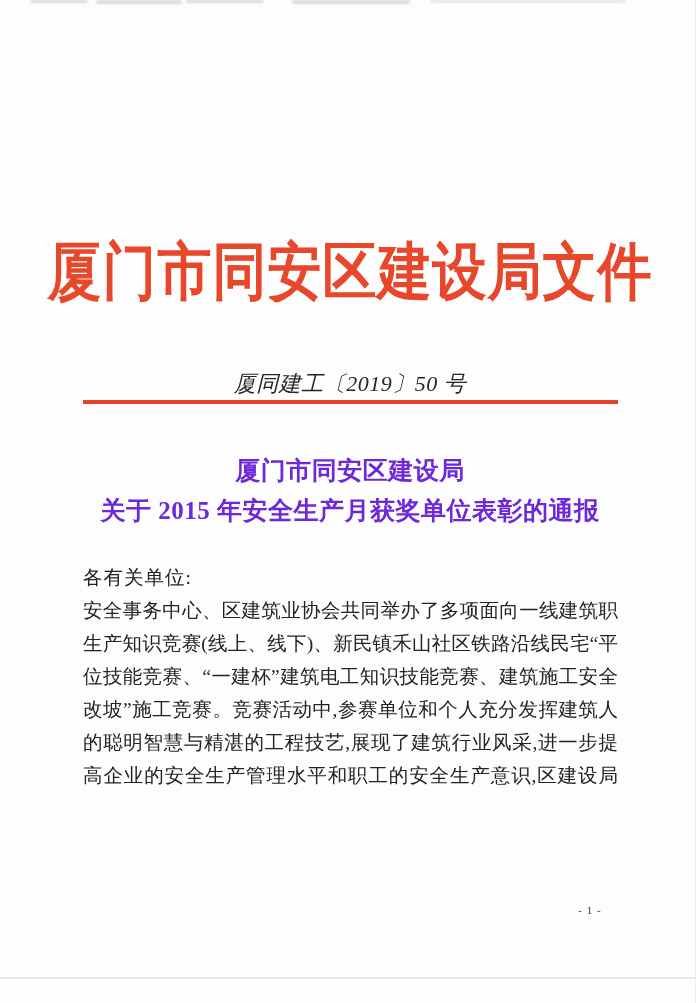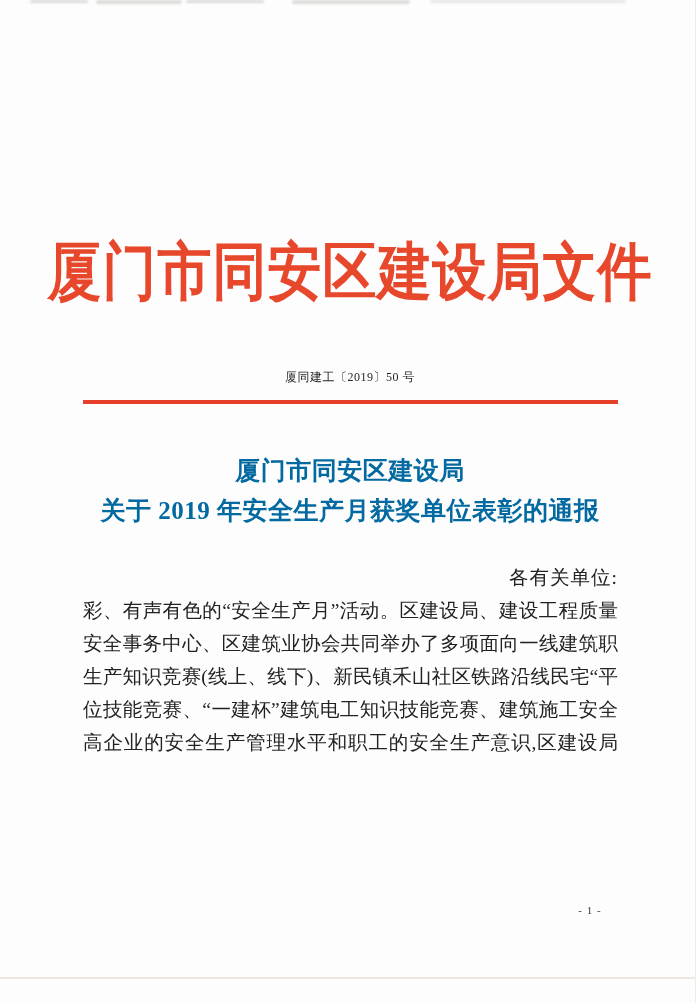--- a/index.html
+++ b/index.html
@@ -49,41 +49,42 @@
     transform: scaleY(1.16);
     transform-origin: 50% 0%;
     white-space: nowrap;
   }
   .doc-number {
     position: absolute;
     top: 369px;
     left: 0;
     width: 700px;
     text-align: center;
-    font-size: 12px;
+    font-size: 22px;
     color: #252525;
     letter-spacing: 0.5px;
+    font-style: italic;
   }
   .red-rule {
     position: absolute;
     top: 400px;
     left: 83px;
     width: 535px;
     height: 4px;
     background: var(--red-rule, #e7402a);
   }
   .doc-title {
     position: absolute;
     top: 451px;
     left: 0;
     width: 700px;
     text-align: center;
     font-size: 25px;
     font-weight: 700;
-    color: #0369a1;
+    color: #6d28d9;
     line-height: 40px;
     letter-spacing: 0.5px;
   }
   .body-block {
     position: absolute;
     top: 561px;
     left: 83px;
     width: 535px;
     font-size: 19.5px;
     color: #222222;
@@ -94,21 +95,21 @@
     overflow: hidden;
     white-space: nowrap;
   }
   .jl {
     text-align: justify;
     text-align-last: justify;
     white-space: normal;
     text-justify: inter-ideograph;
   }
   .indent { text-indent: 2em; }
-  .salutation { text-align: right; letter-spacing: 1px; }
+  .salutation { text-align: left; letter-spacing: 1px; }
   .page-number {
     position: absolute;
     top: 904px;
     left: 570px;
     width: 40px;
     text-align: center;
     font-size: 11px;
     color: #3c3c3c;
     letter-spacing: 1px;
   }
@@ -126,27 +127,28 @@
   <div class="edge-bottom"></div>
 
   <div class="letterhead">厦门市同安区建设局文件</div>
 
   <div class="doc-number">厦同建工〔2019〕50 号</div>
 
   <div class="red-rule"></div>
 
   <div class="doc-title">
     <div>厦门市同安区建设局</div>
-    <div>关于 2019 年安全生产月获奖单位表彰的通报</div>
+    <div>关于 2015 年安全生产月获奖单位表彰的通报</div>
   </div>
 
   <div class="body-block">
     <div class="line salutation">各有关单位:</div>
-    <div class="line jl">彩、有声有色的“安全生产月”活动。区建设局、建设工程质量</div>
     <div class="line jl">安全事务中心、区建筑业协会共同举办了多项面向一线建筑职工</div>
     <div class="line jl">生产知识竞赛(线上、线下)、新民镇禾山社区铁路沿线民宅“平</div>
     <div class="line jl">位技能竞赛、“一建杯”建筑电工知识技能竞赛、建筑施工安全</div>
+    <div class="line jl">改坡”施工竞赛。竞赛活动中,参赛单位和个人充分发挥建筑人</div>
+    <div class="line jl">的聪明智慧与精湛的工程技艺,展现了建筑行业风采,进一步提</div>
     <div class="line jl">高企业的安全生产管理水平和职工的安全生产意识,区建设局</div>
   </div>
 
   <div class="page-number">- 1 -</div>
 
 </div>
 
 </body></html>

